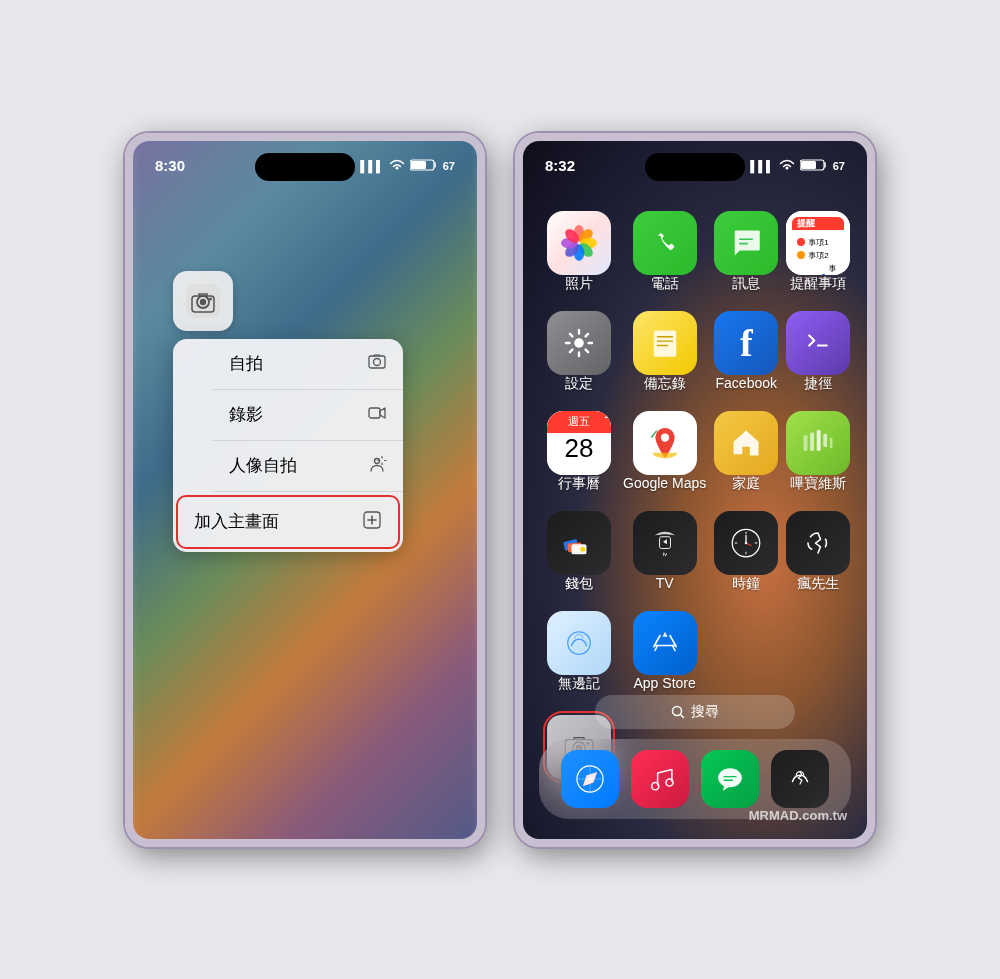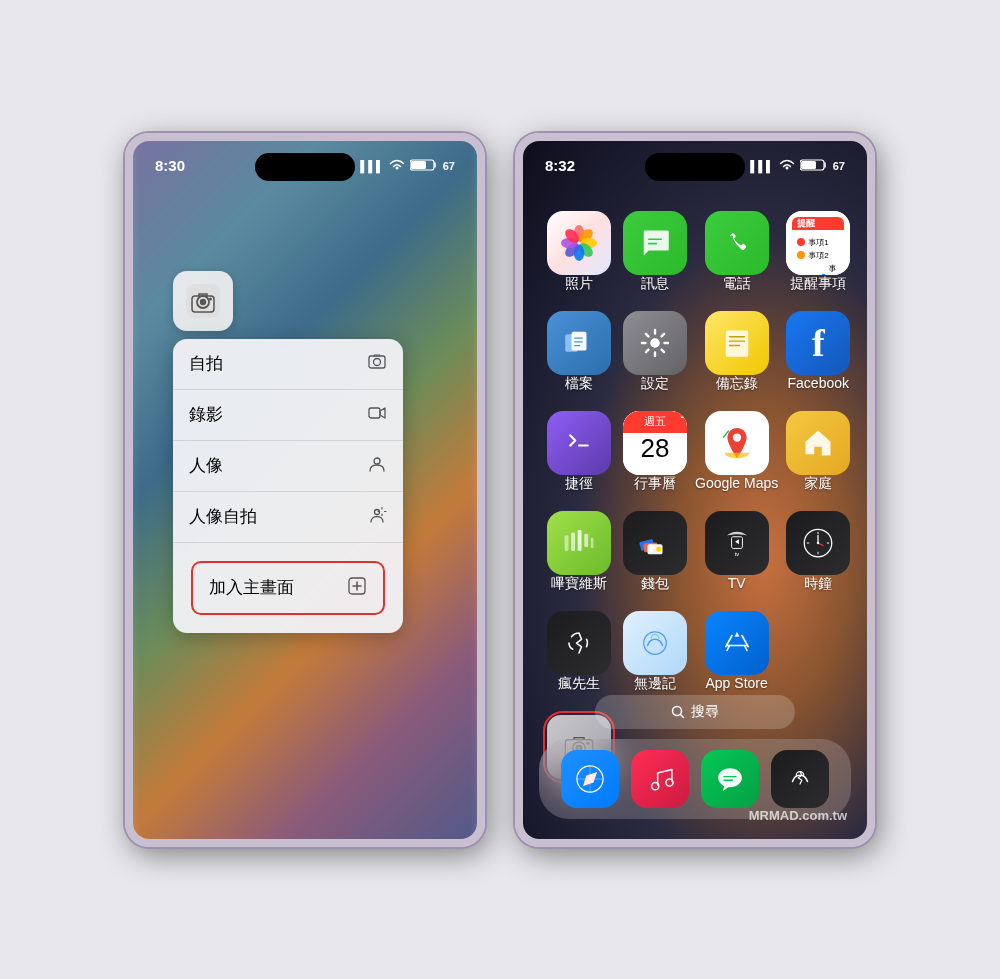--- a/index.html
+++ b/index.html
@@ -105,34 +105,35 @@
       overflow: hidden;
       box-shadow: 0 4px 20px rgba(0,0,0,0.25);
     }
     .menu-item {
       display: flex;
       align-items: center;
       justify-content: space-between;
       padding: 13px 16px;
       border-bottom: 1px solid rgba(0,0,0,0.1);
       cursor: pointer;
+      margin-left: 40px;
     }
     .menu-item:last-child { border-bottom: none; }
     .menu-item-label {
       font-size: 17px;
       color: #000;
     }
     .menu-item-icon {
       font-size: 16px;
       color: #555;
     }
     .menu-item.highlighted {
       border: 2.5px solid #e03030;
       border-radius: 10px;
-      margin: 18px;
+      margin: 3px;
     }
     .menu-item.highlighted .menu-item-label { font-weight: 500; }
 
     
     .phone2-bg {
       position: absolute;
       inset: 0;
       background: radial-gradient(ellipse at 70% 60%,
         #c87040 0%, #8a5530 25%,
         #2a2a40 55%, #1a1a2e 80%, #0d0d1a 100%);
@@ -420,29 +421,20 @@
       <div class="menu-item">
         <span class="menu-item-label">錄影</span>
         <span class="menu-item-icon">
           <svg width="20" height="20" viewBox="0 0 20 20">
               <rect x="2" y="5" width="11" height="10" rx="2" stroke="#555" stroke-width="1.3" fill="none"></rect>
               <path d="M13 8l5-3v10l-5-3V8z" stroke="#555" stroke-width="1.3" fill="none" stroke-linejoin="round"></path>
             </svg>
         </span>
       </div>
 
-      <div class="menu-item">
-        <span class="menu-item-label">人像</span>
-        <span class="menu-item-icon">
-          <svg width="20" height="20" viewBox="0 0 20 20">
-              <circle cx="10" cy="7" r="3" stroke="#555" stroke-width="1.3" fill="none"></circle>
-              <path d="M3 17c0-4 3-6 7-6s7 2 7 6" stroke="#555" stroke-width="1.3" fill="none" stroke-linecap="round"></path>
-            </svg>
-        </span>
-      </div>
 
       <div class="menu-item">
         <span class="menu-item-label">人像自拍</span>
         <span class="menu-item-icon">
           <svg width="20" height="20" viewBox="0 0 20 20">
               <circle cx="10" cy="7" r="2.5" stroke="#555" stroke-width="1.3" fill="none"></circle>
               <path d="M4 17c0-3.5 2.7-5.5 6-5.5s6 2 6 5.5" stroke="#555" stroke-width="1.3" fill="none" stroke-linecap="round"></path>
               <path d="M15 4v-1.5M17.5 6.5h1.5M15 9v1.5M12.5 6.5H11" stroke="#555" stroke-width="1.2" fill="none" stroke-linecap="round"></path>
             </svg>
         </span>
@@ -513,38 +505,38 @@
             <ellipse cx="0" cy="-13" rx="7" ry="11" fill="#5856d6" opacity="0.9" transform="rotate(225)"></ellipse>
             <ellipse cx="0" cy="-13" rx="7" ry="11" fill="#af52de" opacity="0.9" transform="rotate(270)"></ellipse>
             <ellipse cx="0" cy="-13" rx="7" ry="11" fill="#ff2d55" opacity="0.9" transform="rotate(315)"></ellipse>
           </g>
         </svg>
       </div>
       <span class="app-label">照片</span>
     </div>
 
     <div class="app-item">
-      <div class="app-icon icon-messages">
-        <svg viewBox="0 0 64 64" width="40" height="40">
-            <path d="M12 12h40c1.1 0 2 .9 2 2v28c0 1.1-.9 2-2 2H22l-8 8V14c0-1.1.9-2 2-2z" fill="#fff" opacity="0.9"></path>
-            <path d="M22 26h20M22 33h12" stroke="#34c759" stroke-width="2.5" stroke-linecap="round"></path>
-          </svg>
-      </div>
-      <span class="app-label">訊息</span>
-    </div>
-
-    <div class="app-item">
       <div class="app-icon icon-phone">
         <svg viewBox="0 0 64 64" width="40" height="40">
             <path d="M20 14c0-1.1.9-2 2-2h20c1.1 0 2 .9 2 2v36c0 1.1-.9 2-2 2H22c-1.1 0-2-.9-2-2V14z" fill="none"></path>
             <path d="M42 14a22 22 0 010 36M22 14a22 22 0 000 36" fill="none"></path>
             <path d="M20.6 20.4l3.3-3.3c.8-.8 2-.8 2.8 0l2.6 2.6c.8.8.8 2 0 2.8l-2 2c1.2 2.4 2.8 4.6 4.8 6.6s4.2 3.6 6.6 4.8l2-2c.8-.8 2-.8 2.8 0l2.6 2.6c.8.8.8 2 0 2.8l-3.3 3.3c-.8.8-2.1.9-3 .1-6.5-5-11.4-11.5-14.3-19-.4-1 0-2.2.1-3.3z" fill="#fff"></path>
           </svg>
       </div>
       <span class="app-label">電話</span>
+    </div>
+
+    <div class="app-item">
+      <div class="app-icon icon-messages">
+        <svg viewBox="0 0 64 64" width="40" height="40">
+            <path d="M12 12h40c1.1 0 2 .9 2 2v28c0 1.1-.9 2-2 2H22l-8 8V14c0-1.1.9-2 2-2z" fill="#fff" opacity="0.9"></path>
+            <path d="M22 26h20M22 33h12" stroke="#34c759" stroke-width="2.5" stroke-linecap="round"></path>
+          </svg>
+      </div>
+      <span class="app-label">訊息</span>
     </div>
 
     <div class="app-item">
       <div class="app-icon icon-reminders">
         <div class="reminders-inner">
           <div style="background:#ff3b30;border-radius:6px 6px 0 0;height:18px;width:100%;display:flex;align-items:center;padding:0 5px;">
             <span style="color:#fff;font-size:9px;font-weight:700;">提醒</span>
           </div>
           <div style="padding:4px 5px;display:flex;flex-direction:column;gap:2px;">
             <div style="display:flex;align-items:center;">
@@ -558,30 +550,20 @@
             <div style="display:flex;align-items:center;padding-left:24px;">
                 <span class="rem-dot" style="background:#007aff;"></span>
                 <span style="font-size:8px;color:#000;">事項3</span>
               </div>
           </div>
         </div>
       </div>
       <span class="app-label">提醒事項</span>
     </div>
 
-    <div class="app-item">
-      <div class="app-icon icon-files">
-        <svg viewBox="0 0 64 64" width="40" height="40">
-          <rect x="10" y="18" width="20" height="28" rx="3" fill="#90c8f8" opacity="0.9"></rect>
-          <rect x="20" y="14" width="24" height="30" rx="3" fill="#fff" opacity="0.95"></rect>
-          <path d="M25 24h12M25 30h12M25 36h8" stroke="#4a90d9" stroke-width="2" stroke-linecap="round"></path>
-        </svg>
-      </div>
-      <span class="app-label">檔案</span>
-    </div>
 
     <div class="app-item">
       <div class="app-icon icon-settings">
         <svg viewBox="0 0 64 64" width="38" height="38">
           <circle cx="32" cy="32" r="8" fill="#fff"></circle>
           <path d="M32 10v6M32 48v6M10 32h6M48 32h6M16.7 16.7l4.2 4.2M43.1 43.1l4.2 4.2M16.7 47.3l4.2-4.2M43.1 20.9l4.2-4.2" stroke="#fff" stroke-width="4" stroke-linecap="round"></path>
           <circle cx="32" cy="32" r="6" fill="none" stroke="#fff" stroke-width="2.5"></circle>
         </svg>
       </div>
       <span class="app-label">設定</span>

